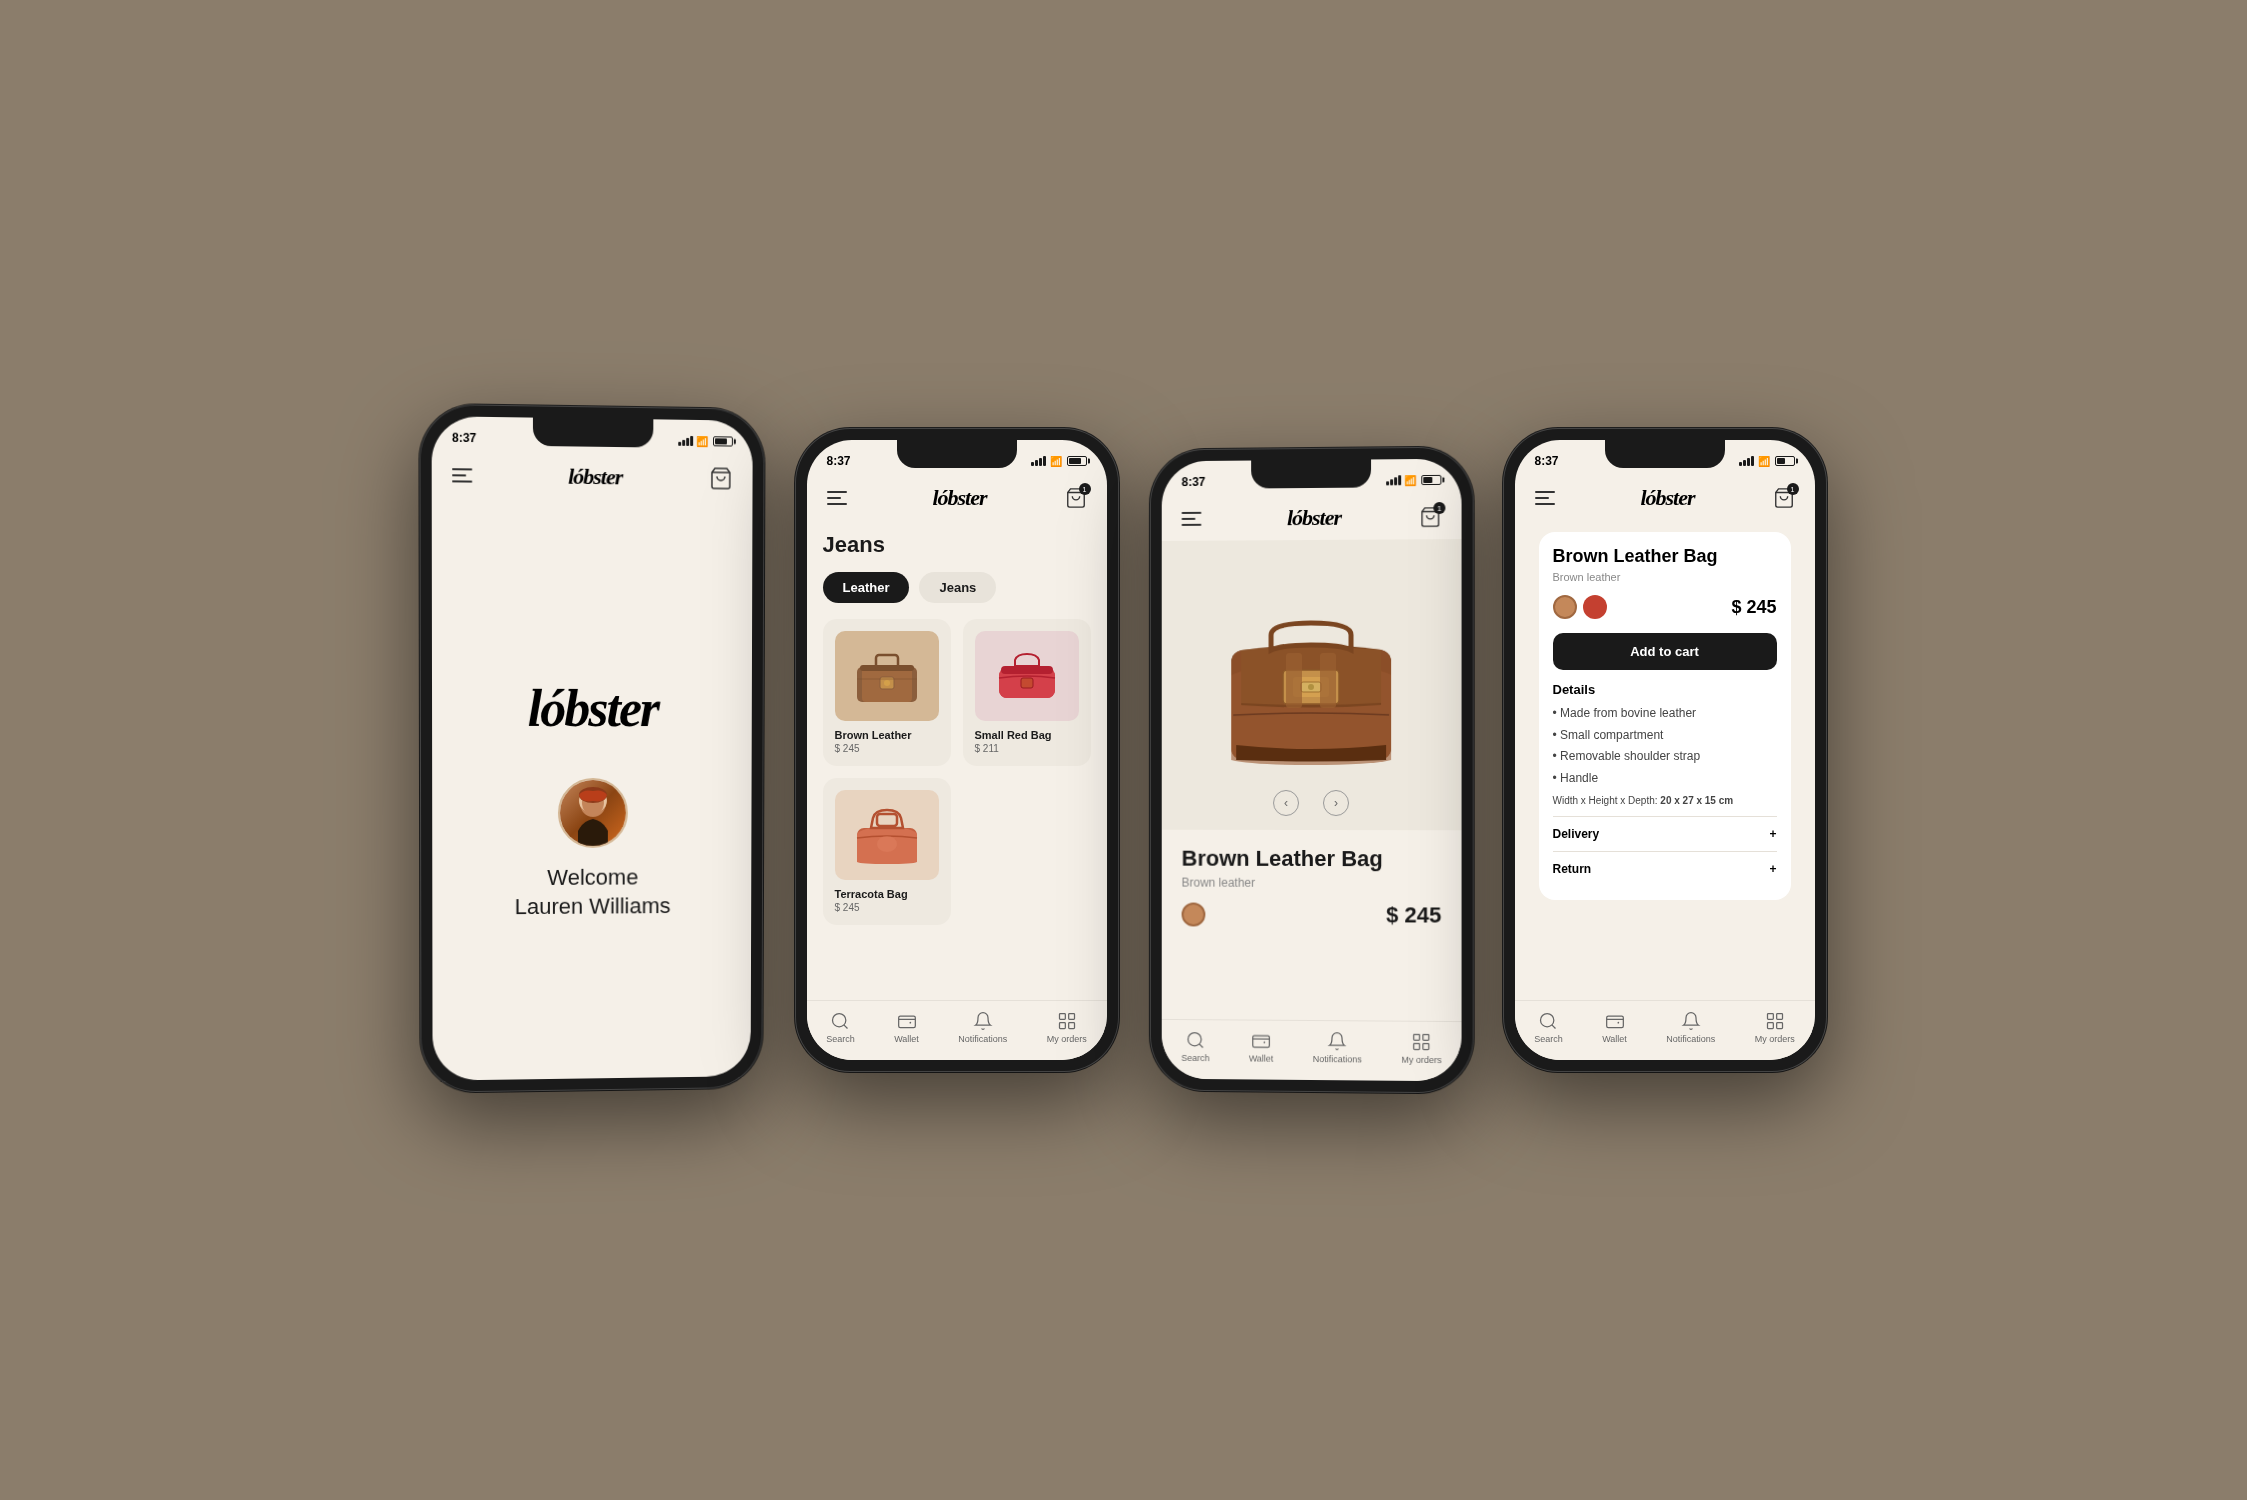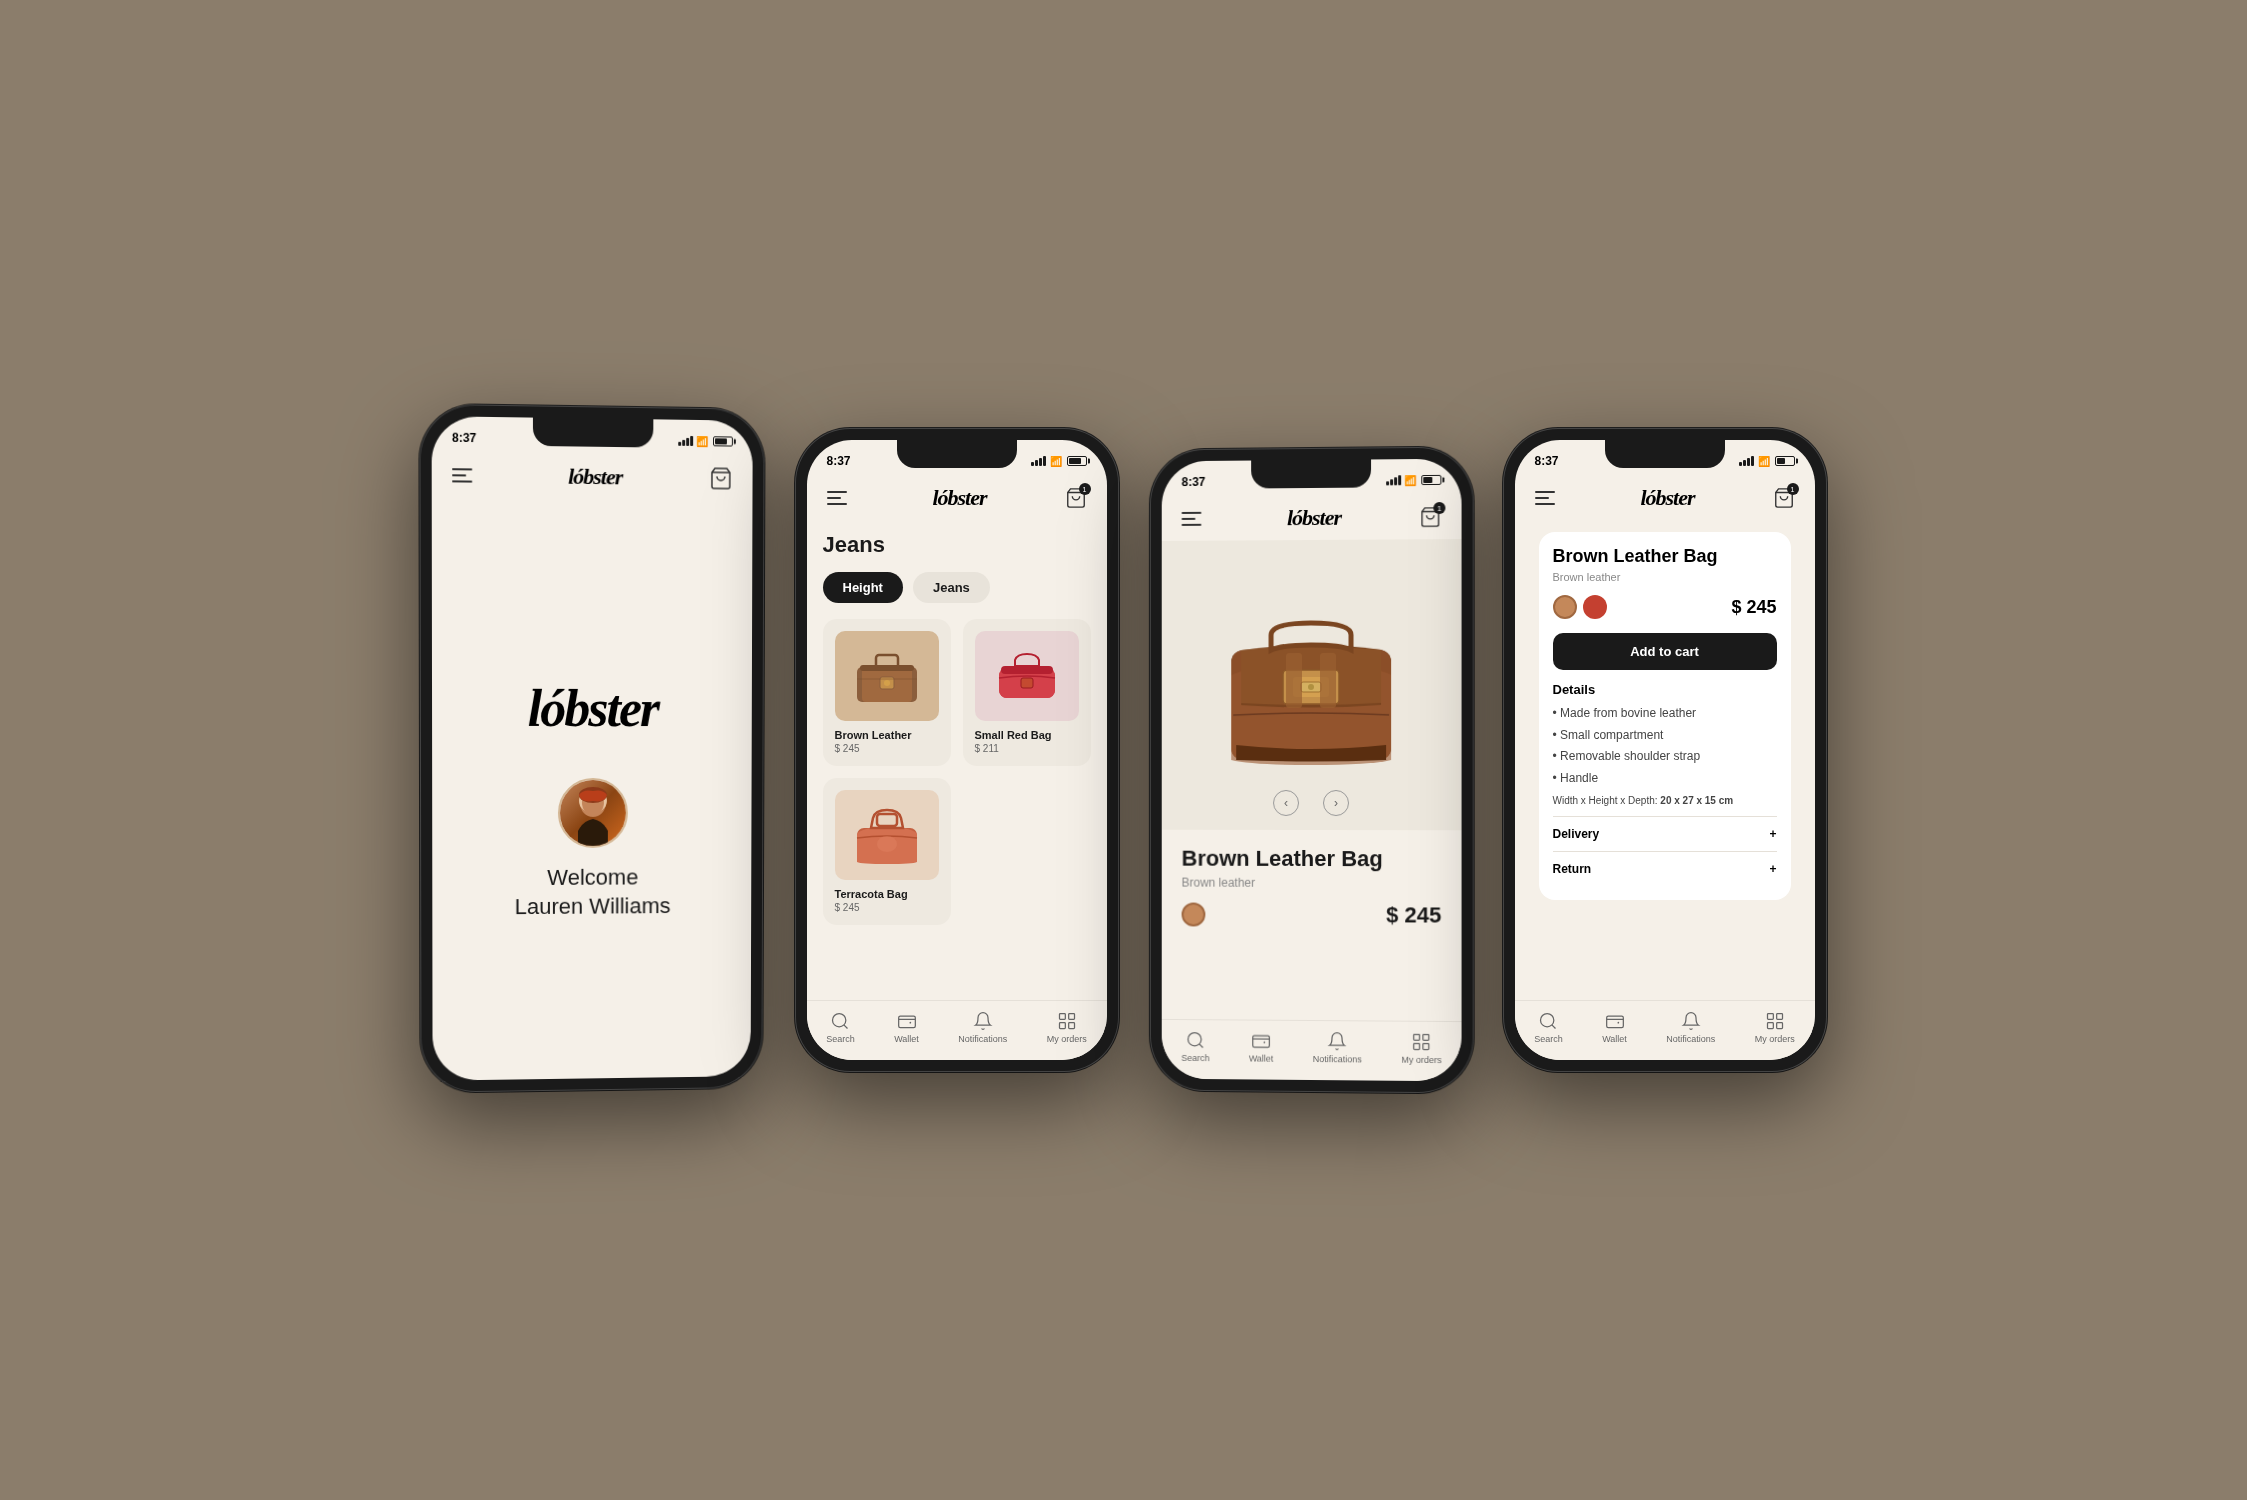--- a/index.html
+++ b/index.html
@@ -589,21 +589,21 @@
             <path d="M16 10a4 4 0 01-8 0" stroke="#333" stroke-width="1.5" fill="none"></path>
           </svg>
           <span style="position:absolute;top:-4px;right:-4px;background:#1a1a1a;color:#fff;border-radius:50%;width:12px;height:12px;font-size:7px;display:flex;align-items:center;justify-content:center;">1</span>
         </div>
       </div>
 
       <div class="bags-screen">
         <h2 class="page-title">Jeans</h2>
 
         <div class="filter-tabs">
-          <button class="filter-tab active">Height</button>
+          <button class="filter-tab active">Leather</button>
           <button class="filter-tab inactive">Jeans</button>
         </div>
 
         <div class="products-grid">
 
           <div class="product-card">
             <div class="product-img-area bag-brown-leather">
               <svg width="70" height="58" viewBox="0 0 70 58">
                 <rect x="5" y="20" width="60" height="35" rx="5" fill="#8b5e3c"></rect>
                 <rect x="10" y="20" width="50" height="35" rx="4" fill="#a0693f"></rect>

